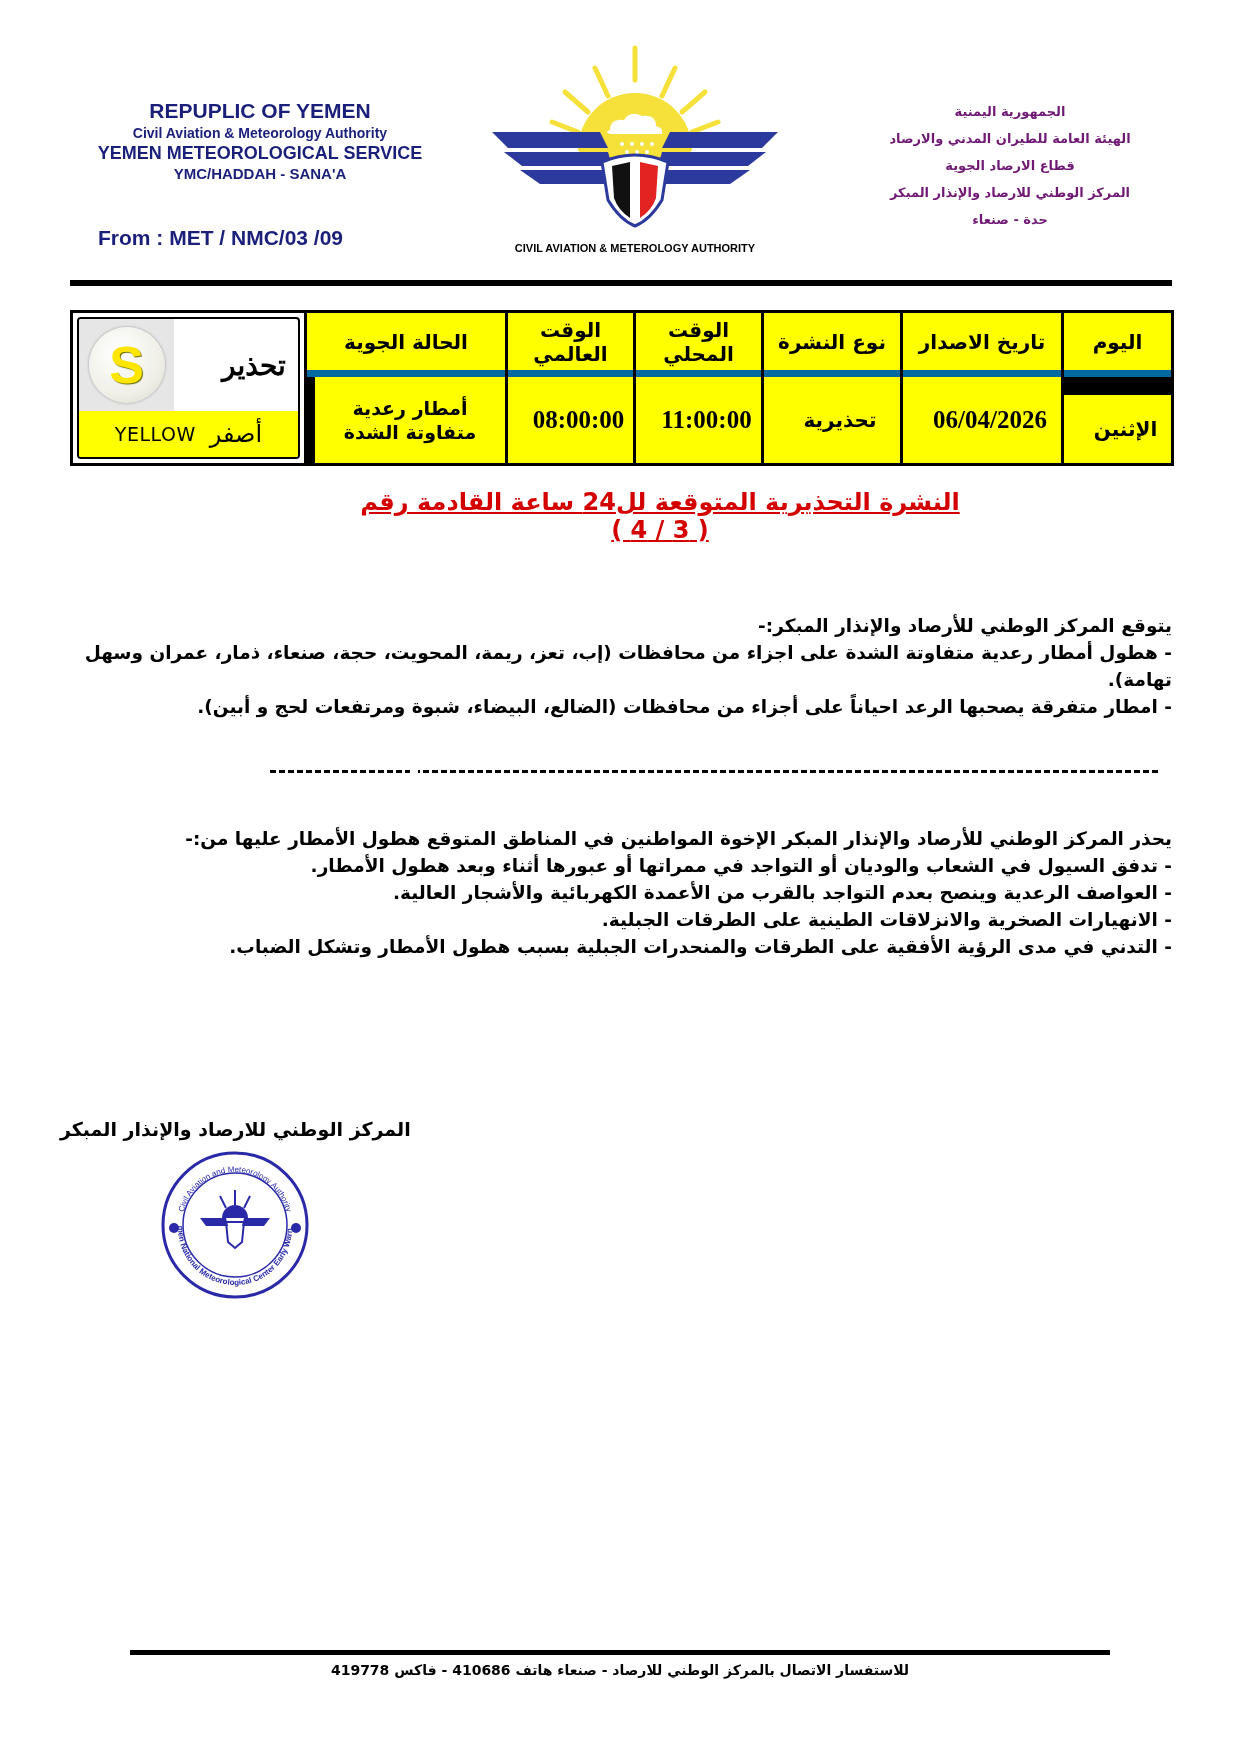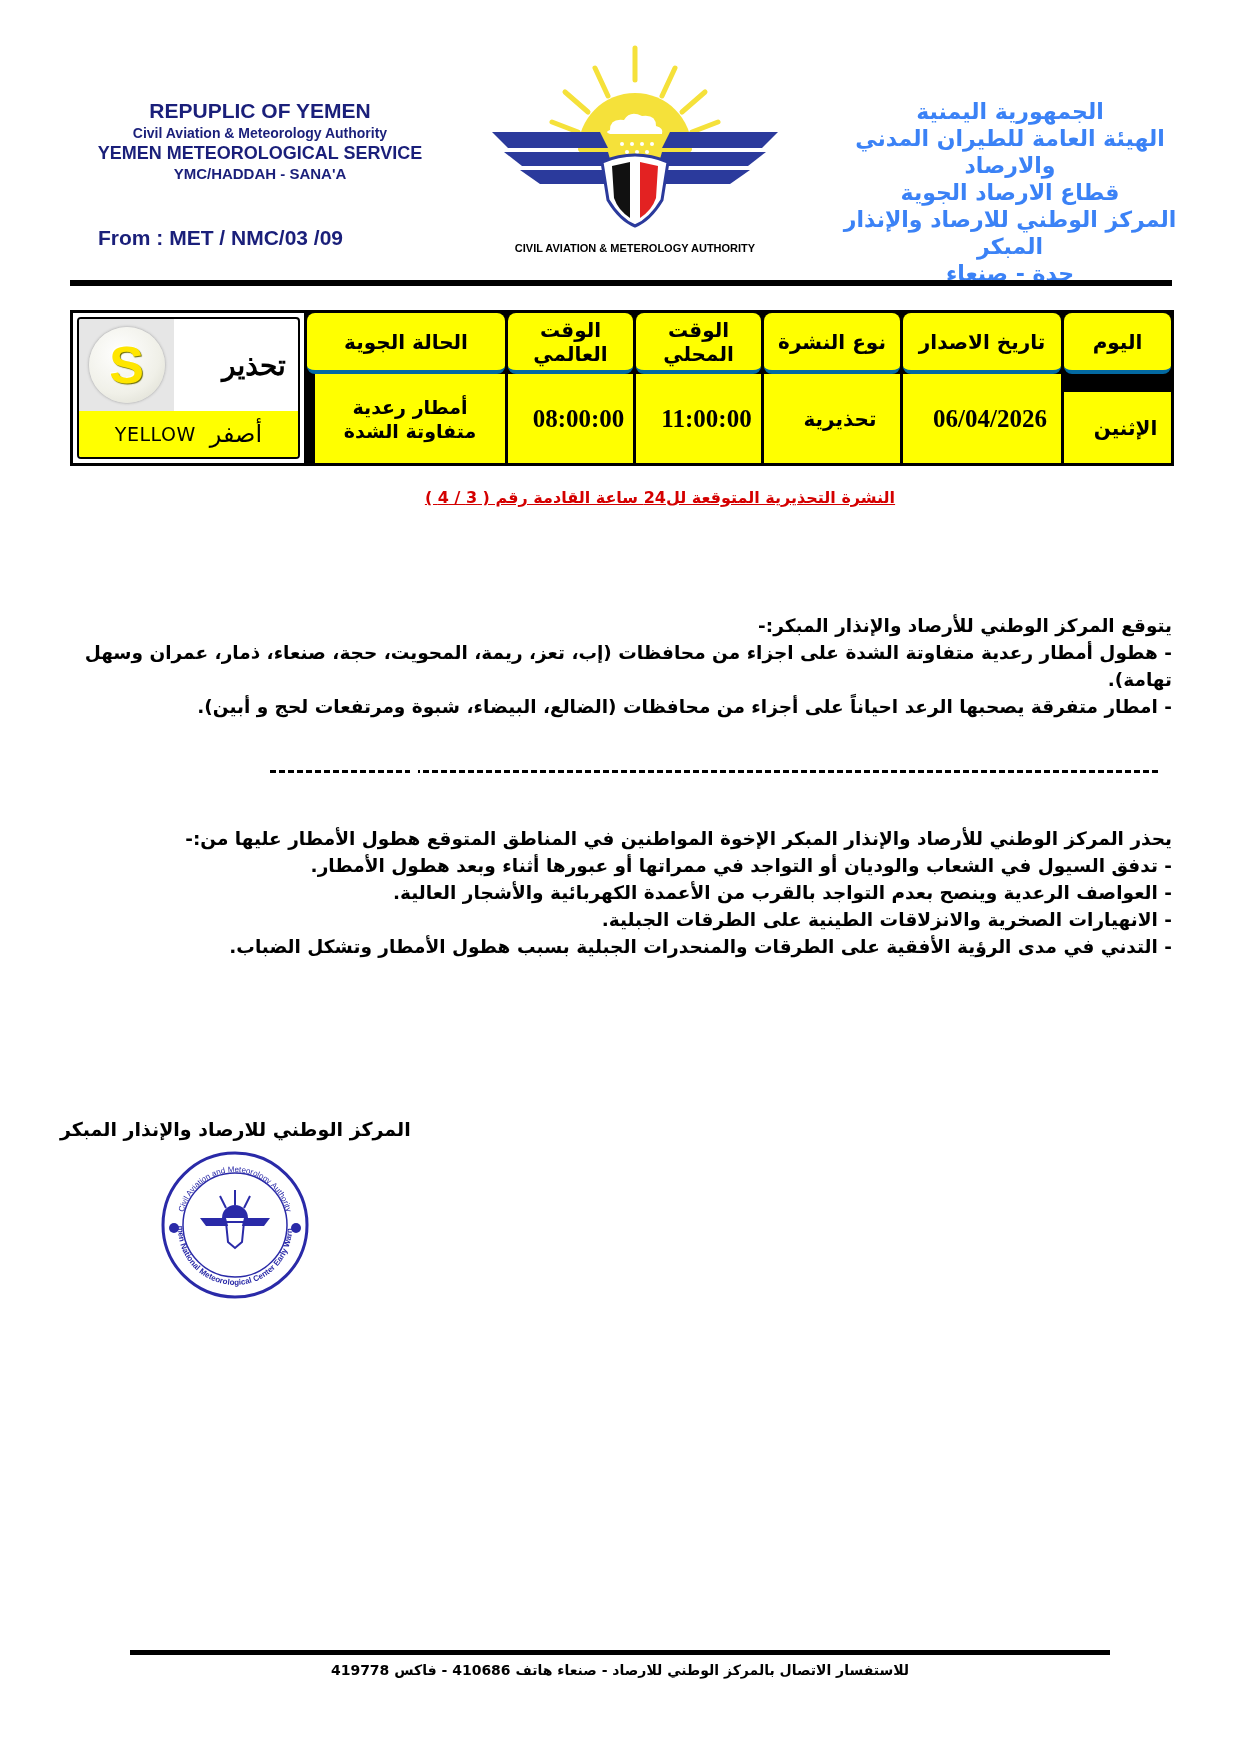--- a/index.html
+++ b/index.html
@@ -12,39 +12,39 @@
               font-family:"Liberation Sans", sans-serif; font-weight:bold; }
   .hdr-left .l1 { font-size:21px; line-height:26px; }
   .hdr-left .l2 { font-size:14px; line-height:18px; }
   .hdr-left .l3 { font-size:18px; line-height:22px; }
   .hdr-left .l4 { font-size:15px; line-height:20px; }
   .from { left:98px; top:210px; font-family:"Liberation Sans", sans-serif; font-weight:bold;
           font-size:21px; color:#1a1f7a;margin-top:16px; }
 
   
   .hdr-right { left:820px; top:98px; width:380px; text-align:center; direction:rtl;
-               color:#3b82f6; font-family:"DejaVu Sans", sans-serif; font-weight:bold;
-               font-size:22px; line-height:27px; }
+               color:#701a75; font-family:"DejaVu Sans", sans-serif; font-weight:bold;
+               font-size:13px; line-height:27px; }
 
   
   .logo { left:490px; top:40px; width:290px; height:220px; }
 
   
   .rule-top { left:70px; top:280px; width:1102px; height:6px; background:#000; }
   .rule-bottom { left:130px; top:1650px; width:980px; height:5px; background:#000; }
 
   
   .tbl { left:70px; top:310px; width:1104px; height:156px; border:3px solid #000;
          box-sizing:border-box; direction:rtl; display:flex; background:#000; }
   .col { display:flex; flex-direction:column; border-left:3px solid #000; }
   .col:last-child { border-left:none; }
   .cell { background:#ffff00; display:flex; align-items:center; justify-content:center;
           text-align:center; font-weight:bold; }
-  .cell.head { height:57px; border-bottom:4px solid #0369a1; font-size:20px;
-               font-family:"DejaVu Sans", sans-serif;border-radius:8px; }
+  .cell.head { height:57px; border-bottom:7px solid #0369a1; font-size:20px;
+               font-family:"DejaVu Sans", sans-serif; }
   .cell.val { flex:1; font-size:20px; font-family:"DejaVu Sans", sans-serif;padding-left:16px; }
   .cell.num { font-family:"Liberation Serif", serif; font-size:25px; direction:ltr; }
   .w-day{width:107px;gap:18px;} .w-date{width:158px;} .w-type{width:136px;}
   .w-local{width:125px;} .w-utc{width:125px;} .w-weather{width:198px;}
   .warn-box { flex:1; background:#fff; padding:4px; box-sizing:border-box; }
   .warn-inner { width:100%; height:100%; border:2px solid #000; border-radius:4px;
                 box-sizing:border-box; display:flex; flex-direction:column; overflow:hidden; }
   .warn-top { flex:1; display:flex; direction:ltr; }
   .warn-icon-wrap { width:95px; background:#e6e6e6; display:flex; align-items:center; justify-content:center; }
   .warn-icon { width:76px; height:76px; border-radius:50%; background:radial-gradient(circle at 40% 35%, #ffffff, #f0f0e8 60%, #d8d8cc);
@@ -53,21 +53,21 @@
                text-shadow:1px 1px 1px #6b6b00, -1px -1px 0 #fff; }
   .warn-title { flex:1; display:flex; align-items:center; justify-content:center;
                 font-size:28px; font-weight:bold; direction:rtl; font-family:"DejaVu Serif", serif;padding-left:36px; }
   .warn-bottom { height:46px; background:#ffff00; display:flex; align-items:center;
                  justify-content:center; gap:14px; direction:ltr; font-weight:normal; }
   .warn-en { font-family:"DejaVu Sans", sans-serif; font-size:19px; letter-spacing:0.5px; }
   .warn-ar { font-family:"DejaVu Sans", sans-serif; font-size:24px; direction:rtl; }
 
   
   .b-title { left:360px; top:488px; width:600px; text-align:center; direction:rtl;
-             color:#d40000; font-weight:bold; font-size:16px; text-decoration:underline;
+             color:#d40000; font-weight:bold; font-size:24px; text-decoration:underline;
              font-family:"DejaVu Sans", sans-serif; }
 
   
   .para { right:68px; direction:rtl; text-align:right; font-weight:bold;
           font-family:"DejaVu Sans", sans-serif; font-size:18.5px; line-height:27px; }
   .p1 { top:612px; width:1090px; }
   .p2 { top:825px; width:1090px; }
   .dash { left:270px; top:770px; width:890px; height:3px;
           background:repeating-linear-gradient(90deg,#000 0 6px,transparent 6px 9px); }
   .dash-gap { left:410px; top:768px; width:8px; height:7px; background:#fff; }

